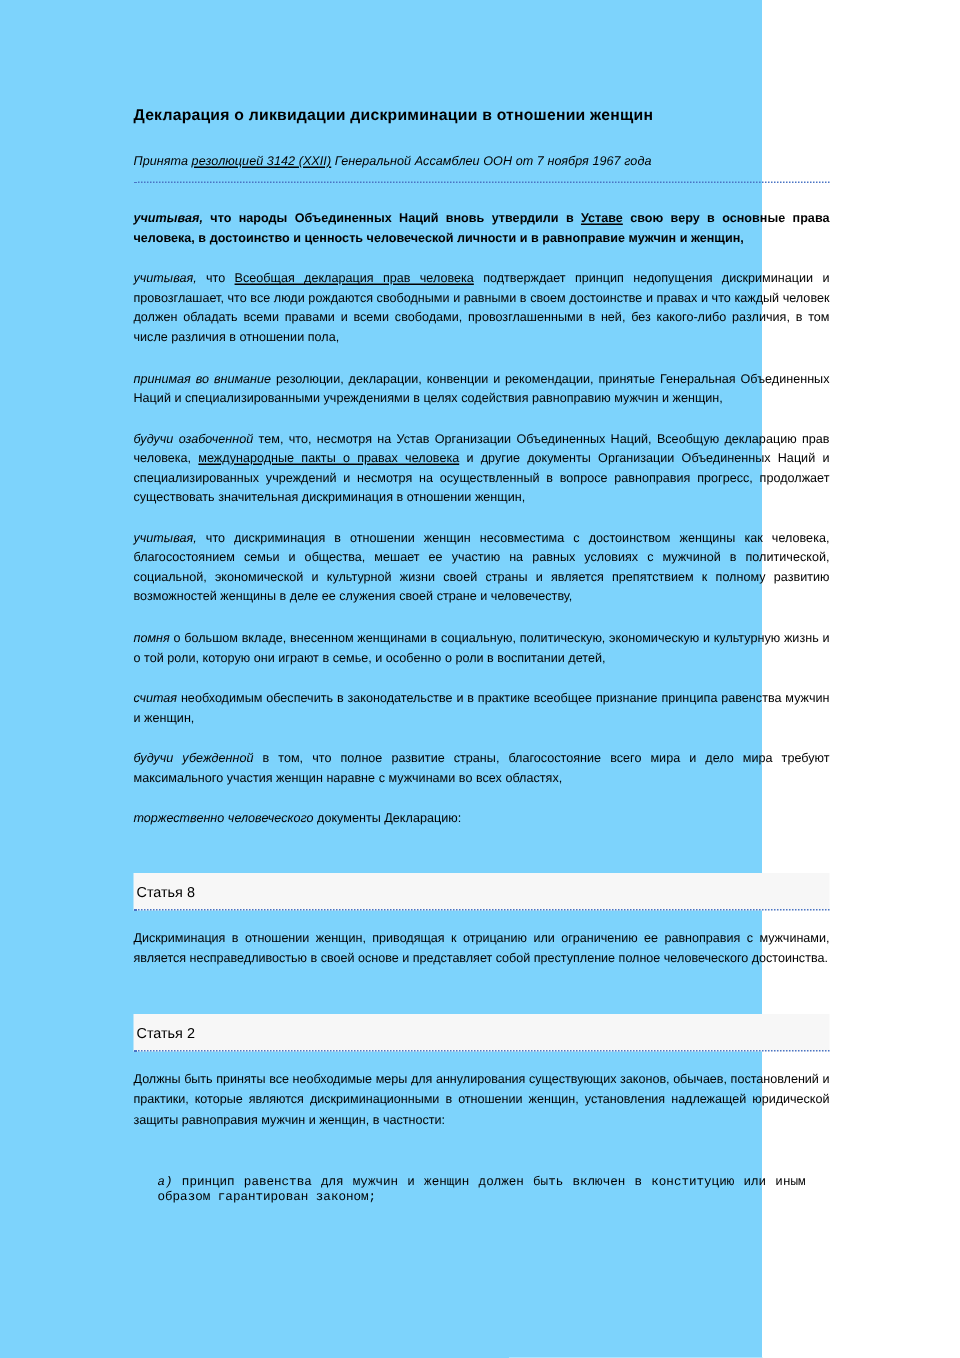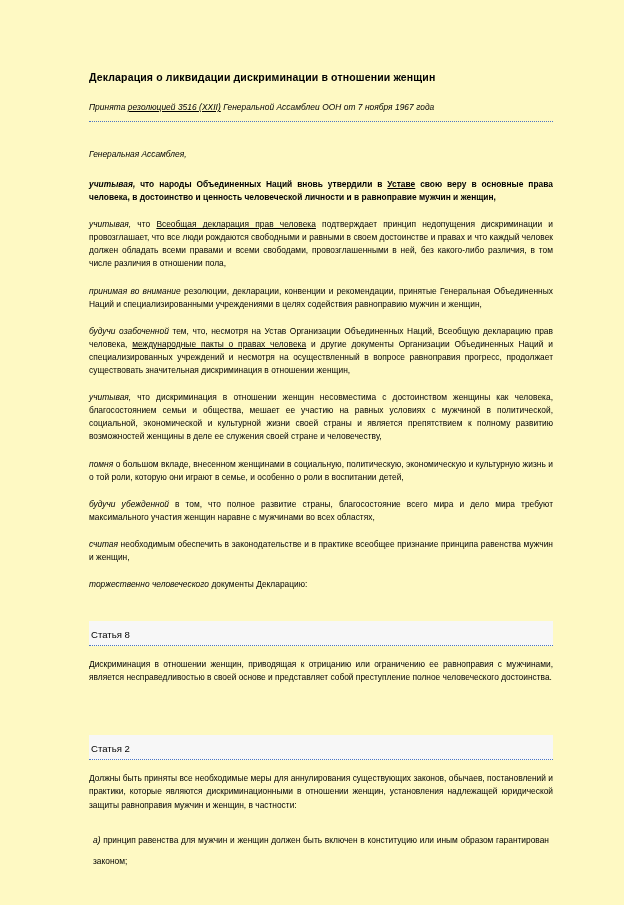--- a/index.html
+++ b/index.html
@@ -8,24 +8,24 @@
     background: #ffffff;
   }
   body {
     width: 640px;
     height: 905px;
     font-family: "Liberation Sans", sans-serif;
     color: #000000;
     overflow: hidden;
   }
   #page {
-    width: 624px;
+    width: 508px;
     height: 905px;
     position: relative;
-    background: #fef9c3;
+    background: #7dd3fc;
     box-sizing: border-box;
   }
   #doc {
     position: absolute;
     left: 89px;
     top: 0;
     width: 464px;
   }
 
   .doc-title {
@@ -88,55 +88,55 @@
     background: #f7f7f7;
     border-bottom: 1.4px dotted #4a74c4;
     font-size: 9.6px;
     line-height: 13px;
     padding: 7px 0 4px 2px;
     margin: 0;
     margin-top: 30px;
     font-weight: normal;
   }
   .article-head.second {
-    margin-top: 51px;
+    margin-top: 31px;
   }
 
   p.article-body {
     font-size: 8.4px;
     line-height: 13.1px;
     margin: 0;
     padding-top: 12px;
     text-align: justify;
     text-justify: inter-word;
   }
   p.article-sub {
     font-size: 8.4px;
-    line-height: 21px;
-    margin: 4px;
+    line-height: 10px;
+    margin: 16px;
     padding-top: 14px;
     text-align: justify;
     text-justify: inter-word;
+    font-family: Liberation Mono, monospace;
   }
 </style>
 </head>
 <body>
 
 <div id="page">
   <div id="doc">
 
     <h1 class="doc-title">Декларация о ликвидации дискриминации в отношении женщин</h1>
 
     <div class="doc-subtitle">
-      <span>Принята </span><span class="lnk">резолюцией 3516 (XXII)</span><span> Генеральной Ассамблеи ООН от 7 ноября 1967 года</span>
+      <span>Принята </span><span class="lnk">резолюцией 3142 (XXII)</span><span> Генеральной Ассамблеи ООН от 7 ноября 1967 года</span>
     </div>
 
     <hr class="rule-dotted">
 
-    <div class="salutation">Генеральная Ассамблея,</div>
 
     <p class="para first-body">
       <span class="kw">учитывая,</span><span> что народы Объединенных Наций вновь утвердили в </span><span class="lnk">Уставе</span><span> свою веру в основные права человека, в достоинство и ценность человеческой личности и в равноправие мужчин и женщин,</span>
     </p>
 
     <p class="para">
       <span class="kw">учитывая,</span><span> что </span><span class="lnk">Всеобщая декларация прав человека</span><span> подтверждает принцип недопущения дискриминации и провозглашает, что все люди рождаются свободными и равными в своем достоинстве и правах и что каждый человек должен обладать всеми правами и всеми свободами, провозглашенными в ней, без какого-либо различия, в том числе различия в отношении пола,</span>
     </p>
 
     <p class="para">
@@ -149,25 +149,25 @@
 
     <p class="para">
       <span class="kw">учитывая,</span><span> что дискриминация в отношении женщин несовместима с достоинством женщины как человека, благосостоянием семьи и общества, мешает ее участию на равных условиях с мужчиной в политической, социальной, экономической и культурной жизни своей страны и является препятствием к полному развитию возможностей женщины в деле ее служения своей стране и человечеству,</span>
     </p>
 
     <p class="para">
       <span class="kw">помня</span><span> о большом вкладе, внесенном женщинами в социальную, политическую, экономическую и культурную жизнь и о той роли, которую они играют в семье, и особенно о роли в воспитании детей,</span>
     </p>
 
     <p class="para">
-      <span class="kw">будучи убежденной</span><span> в том, что полное развитие страны, благосостояние всего мира и дело мира требуют максимального участия женщин наравне с мужчинами во всех областях,</span>
+      <span class="kw">считая</span><span> необходимым обеспечить в законодательстве и в практике всеобщее признание принципа равенства мужчин и женщин,</span>
     </p>
 
     <p class="para">
-      <span class="kw">считая</span><span> необходимым обеспечить в законодательстве и в практике всеобщее признание принципа равенства мужчин и женщин,</span>
+      <span class="kw">будучи убежденной</span><span> в том, что полное развитие страны, благосостояние всего мира и дело мира требуют максимального участия женщин наравне с мужчинами во всех областях,</span>
     </p>
 
     <p class="para">
       <span class="kw">торжественно человеческого</span><span> документы Декларацию:</span>
     </p>
 
     <h2 class="article-head">Статья 8</h2>
     <p class="article-body">Дискриминация в отношении женщин, приводящая к отрицанию или ограничению ее равноправия с мужчинами, является несправедливостью в своей основе и представляет собой преступление полное человеческого достоинства.</p>
 
     <h2 class="article-head second">Статья 2</h2>

